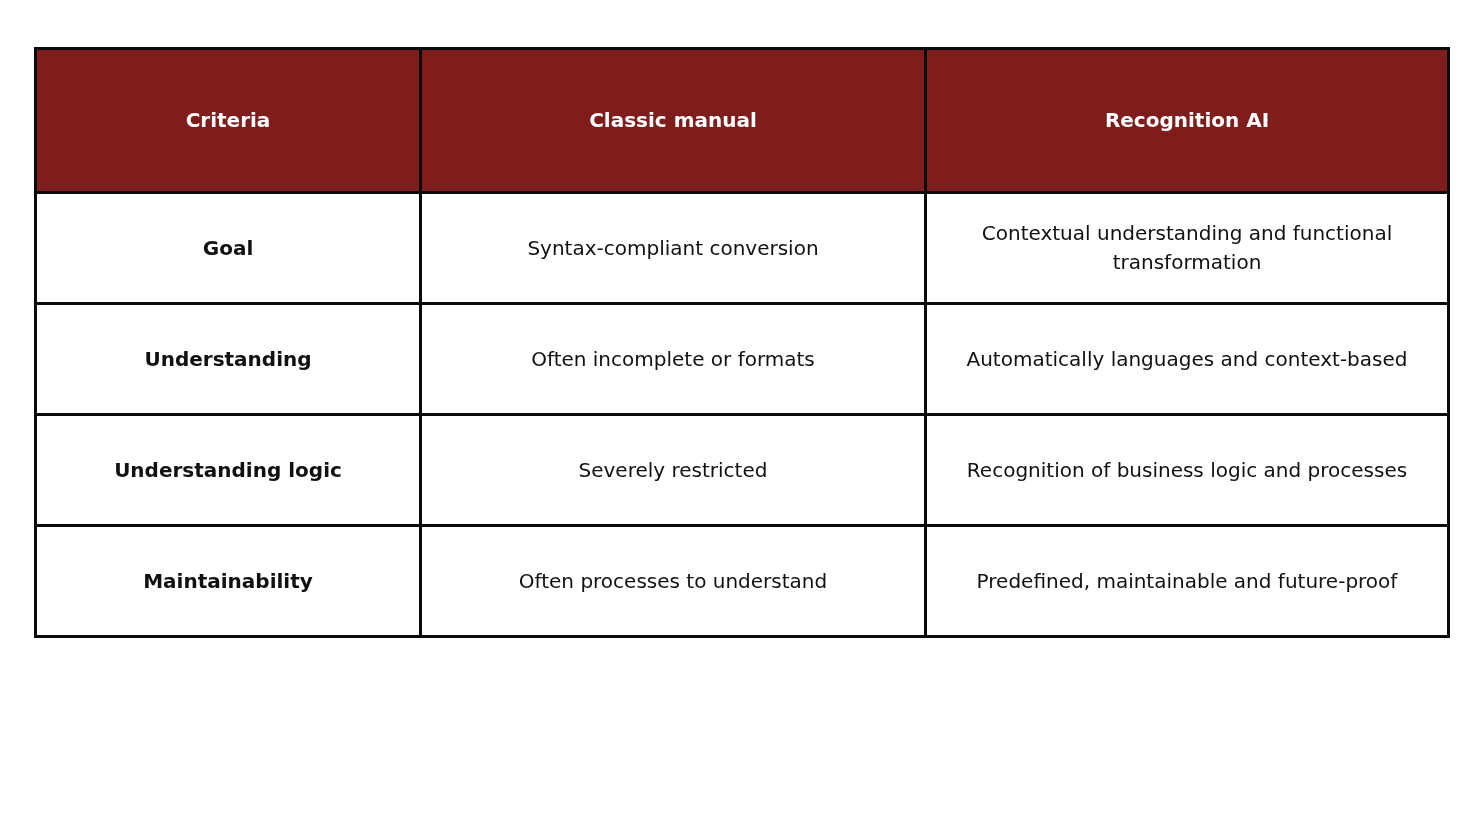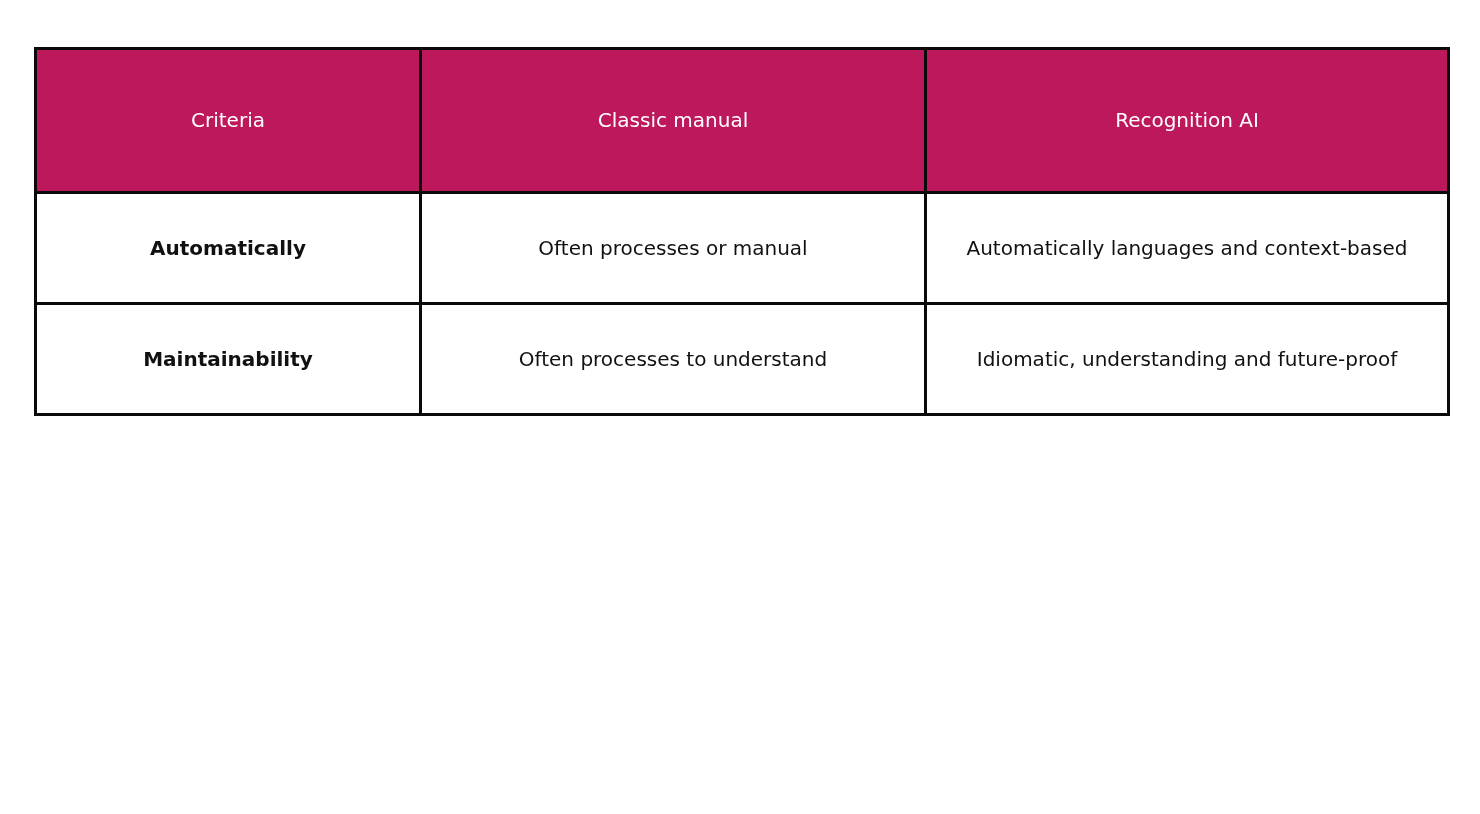--- a/index.html
+++ b/index.html
@@ -10,21 +10,21 @@
     table-layout:fixed;
   }
   td, th {
     border:3px solid #0a0a0a;
     text-align:center; vertical-align:middle;
     font-size:20px; color:#111;
     padding:0 30px;
     line-height:29px;
   }
   th {
-    background:#be185d; color:#ffffff; font-weight:normal; height:141px;
+    background:#7f1d1d; color:#ffffff; font-weight:bold; height:141px;
   }
   td { height:108px; }
   td.crit { font-weight:bold; }
   col.c1 { width:385px; }
   col.c2 { width:505px; }
   col.c3 { width:523px; }
 </style>
 </head>
 <body>
 
@@ -36,23 +36,33 @@
     </colgroup>
   <thead>
     <tr>
       <th>Criteria</th>
       <th>Classic manual</th>
       <th>Recognition AI</th>
     </tr>
   </thead>
   <tbody>
     <tr>
-      <td class="crit">Automatically</td>
-      <td>Often processes or manual</td>
+      <td class="crit">Goal</td>
+      <td>Syntax-compliant conversion</td>
+      <td>Contextual understanding and functional transformation</td>
+    </tr>
+    <tr>
+      <td class="crit">Understanding</td>
+      <td>Often incomplete or formats</td>
       <td>Automatically languages and context-based</td>
+    </tr>
+    <tr>
+      <td class="crit">Understanding logic</td>
+      <td>Severely restricted</td>
+      <td>Recognition of business logic and processes</td>
     </tr>
     <tr>
       <td class="crit">Maintainability</td>
       <td>Often processes to understand</td>
-      <td>Idiomatic, understanding and future-proof</td>
+      <td>Predefined, maintainable and future-proof</td>
     </tr>
   </tbody>
 </table>
 
 </body></html>

